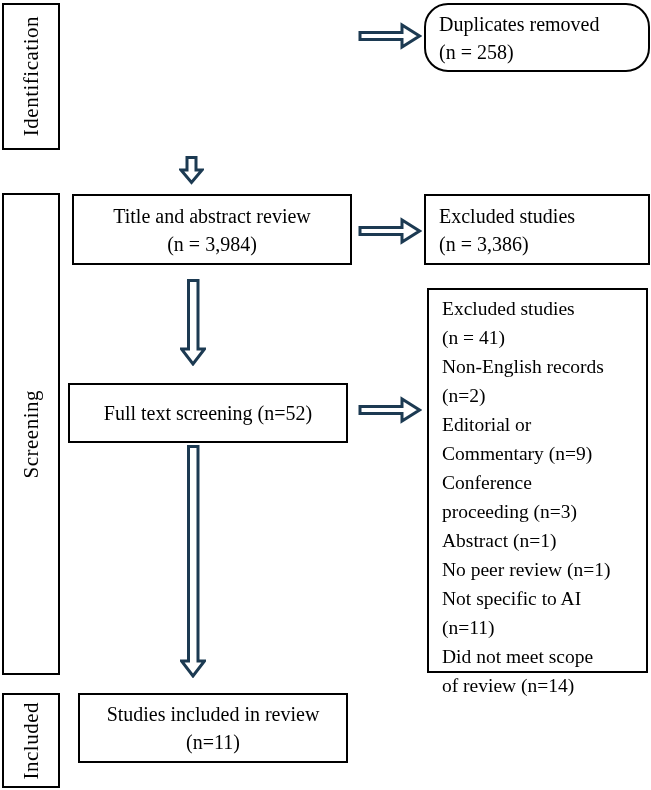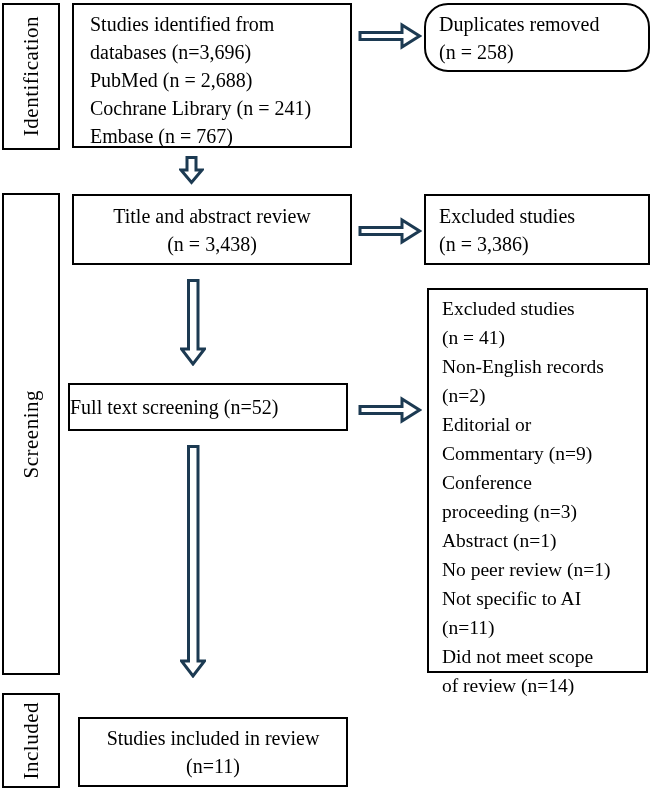--- a/index.html
+++ b/index.html
@@ -53,24 +53,24 @@
   }
   
   #sb-identification { left: 2px; top: 3px;   width: 58px; height: 147px; }
   #sb-screening      { left: 2px; top: 193px; width: 58px; height: 482px; }
   #sb-included       { left: 2px; top: 693px; width: 58px; height: 95px;  }
 
   #box-identified  { left: 72px;  top: 3px;   width: 280px; height: 145px; padding: 5px 6px 0 16px; }
   #box-duplicates  { left: 424px; top: 3px;   width: 226px; height: 69px;  padding: 5px 6px 0 13px; border-radius: 24px; }
   #box-title-abs   { left: 72px;  top: 194px; width: 280px; height: 71px;  padding: 6px 4px 0 4px; }
   #box-excl-ta     { left: 424px; top: 194px; width: 226px; height: 71px;  padding: 6px 6px 0 13px; }
-  #box-fulltext    { left: 68px;  top: 383px; width: 280px; height: 48px;  display: flex; align-items: center; justify-content: flex-start; }
+  #box-fulltext    { left: 68px;  top: 383px; width: 280px; height: 60px;  display: flex; align-items: center; justify-content: center; }
   #box-excl-ft     { left: 427px; top: 288px; width: 221px; height: 385px; padding: 4px 6px 0 13px; }
   #box-excl-ft .btext { line-height: 29px; font-size: 19.5px; }
-  #box-included    { left: 78px;  top: 693px; width: 270px; height: 70px;  padding: 5px 4px 0 4px; margin-top: 24px; }
+  #box-included    { left: 78px;  top: 693px; width: 270px; height: 70px;  padding: 5px 4px 0 4px; }
 
   #arrow-right-1 { left: 358px; top: 22px; }
   #arrow-down-1  { left: 179px; top: 156px; }
   #arrow-right-2 { left: 358px; top: 217px; }
   #arrow-down-2  { left: 180px; top: 279px; }
   #arrow-right-3 { left: 358px; top: 396px; }
   #arrow-down-3  { left: 180px; top: 445px; }
 </style>
 </head>
 <body>
@@ -80,36 +80,29 @@
   <div class="box side-box" id="sb-identification">
     <span class="vlabel">Identification</span>
   </div>
   <div class="box side-box" id="sb-screening">
     <span class="vlabel">Screening</span>
   </div>
   <div class="box side-box" id="sb-included">
     <span class="vlabel">Included</span>
   </div>
 
-  <div class="box left-text" id="box-identified">
-    <div class="btext">Studies identified from
-databases (n=3,696)
-PubMed (n = 2,688)
-Cochrane Library (n = 241)
-Embase (n = 767)</div>
-  </div>
 
   <div class="box left-text" id="box-duplicates">
     <div class="btext">Duplicates removed
 (n = 258)</div>
   </div>
 
   <div class="box center-text" id="box-title-abs">
     <div class="btext">Title and abstract review
-(n = 3,438)</div>
+(n = 3,984)</div>
   </div>
 
   <div class="box left-text" id="box-excl-ta">
     <div class="btext">Excluded studies
 (n = 3,386)</div>
   </div>
 
   <div class="box center-text" id="box-fulltext">
     <div class="btext">Full text screening (n=52)</div>
   </div>

